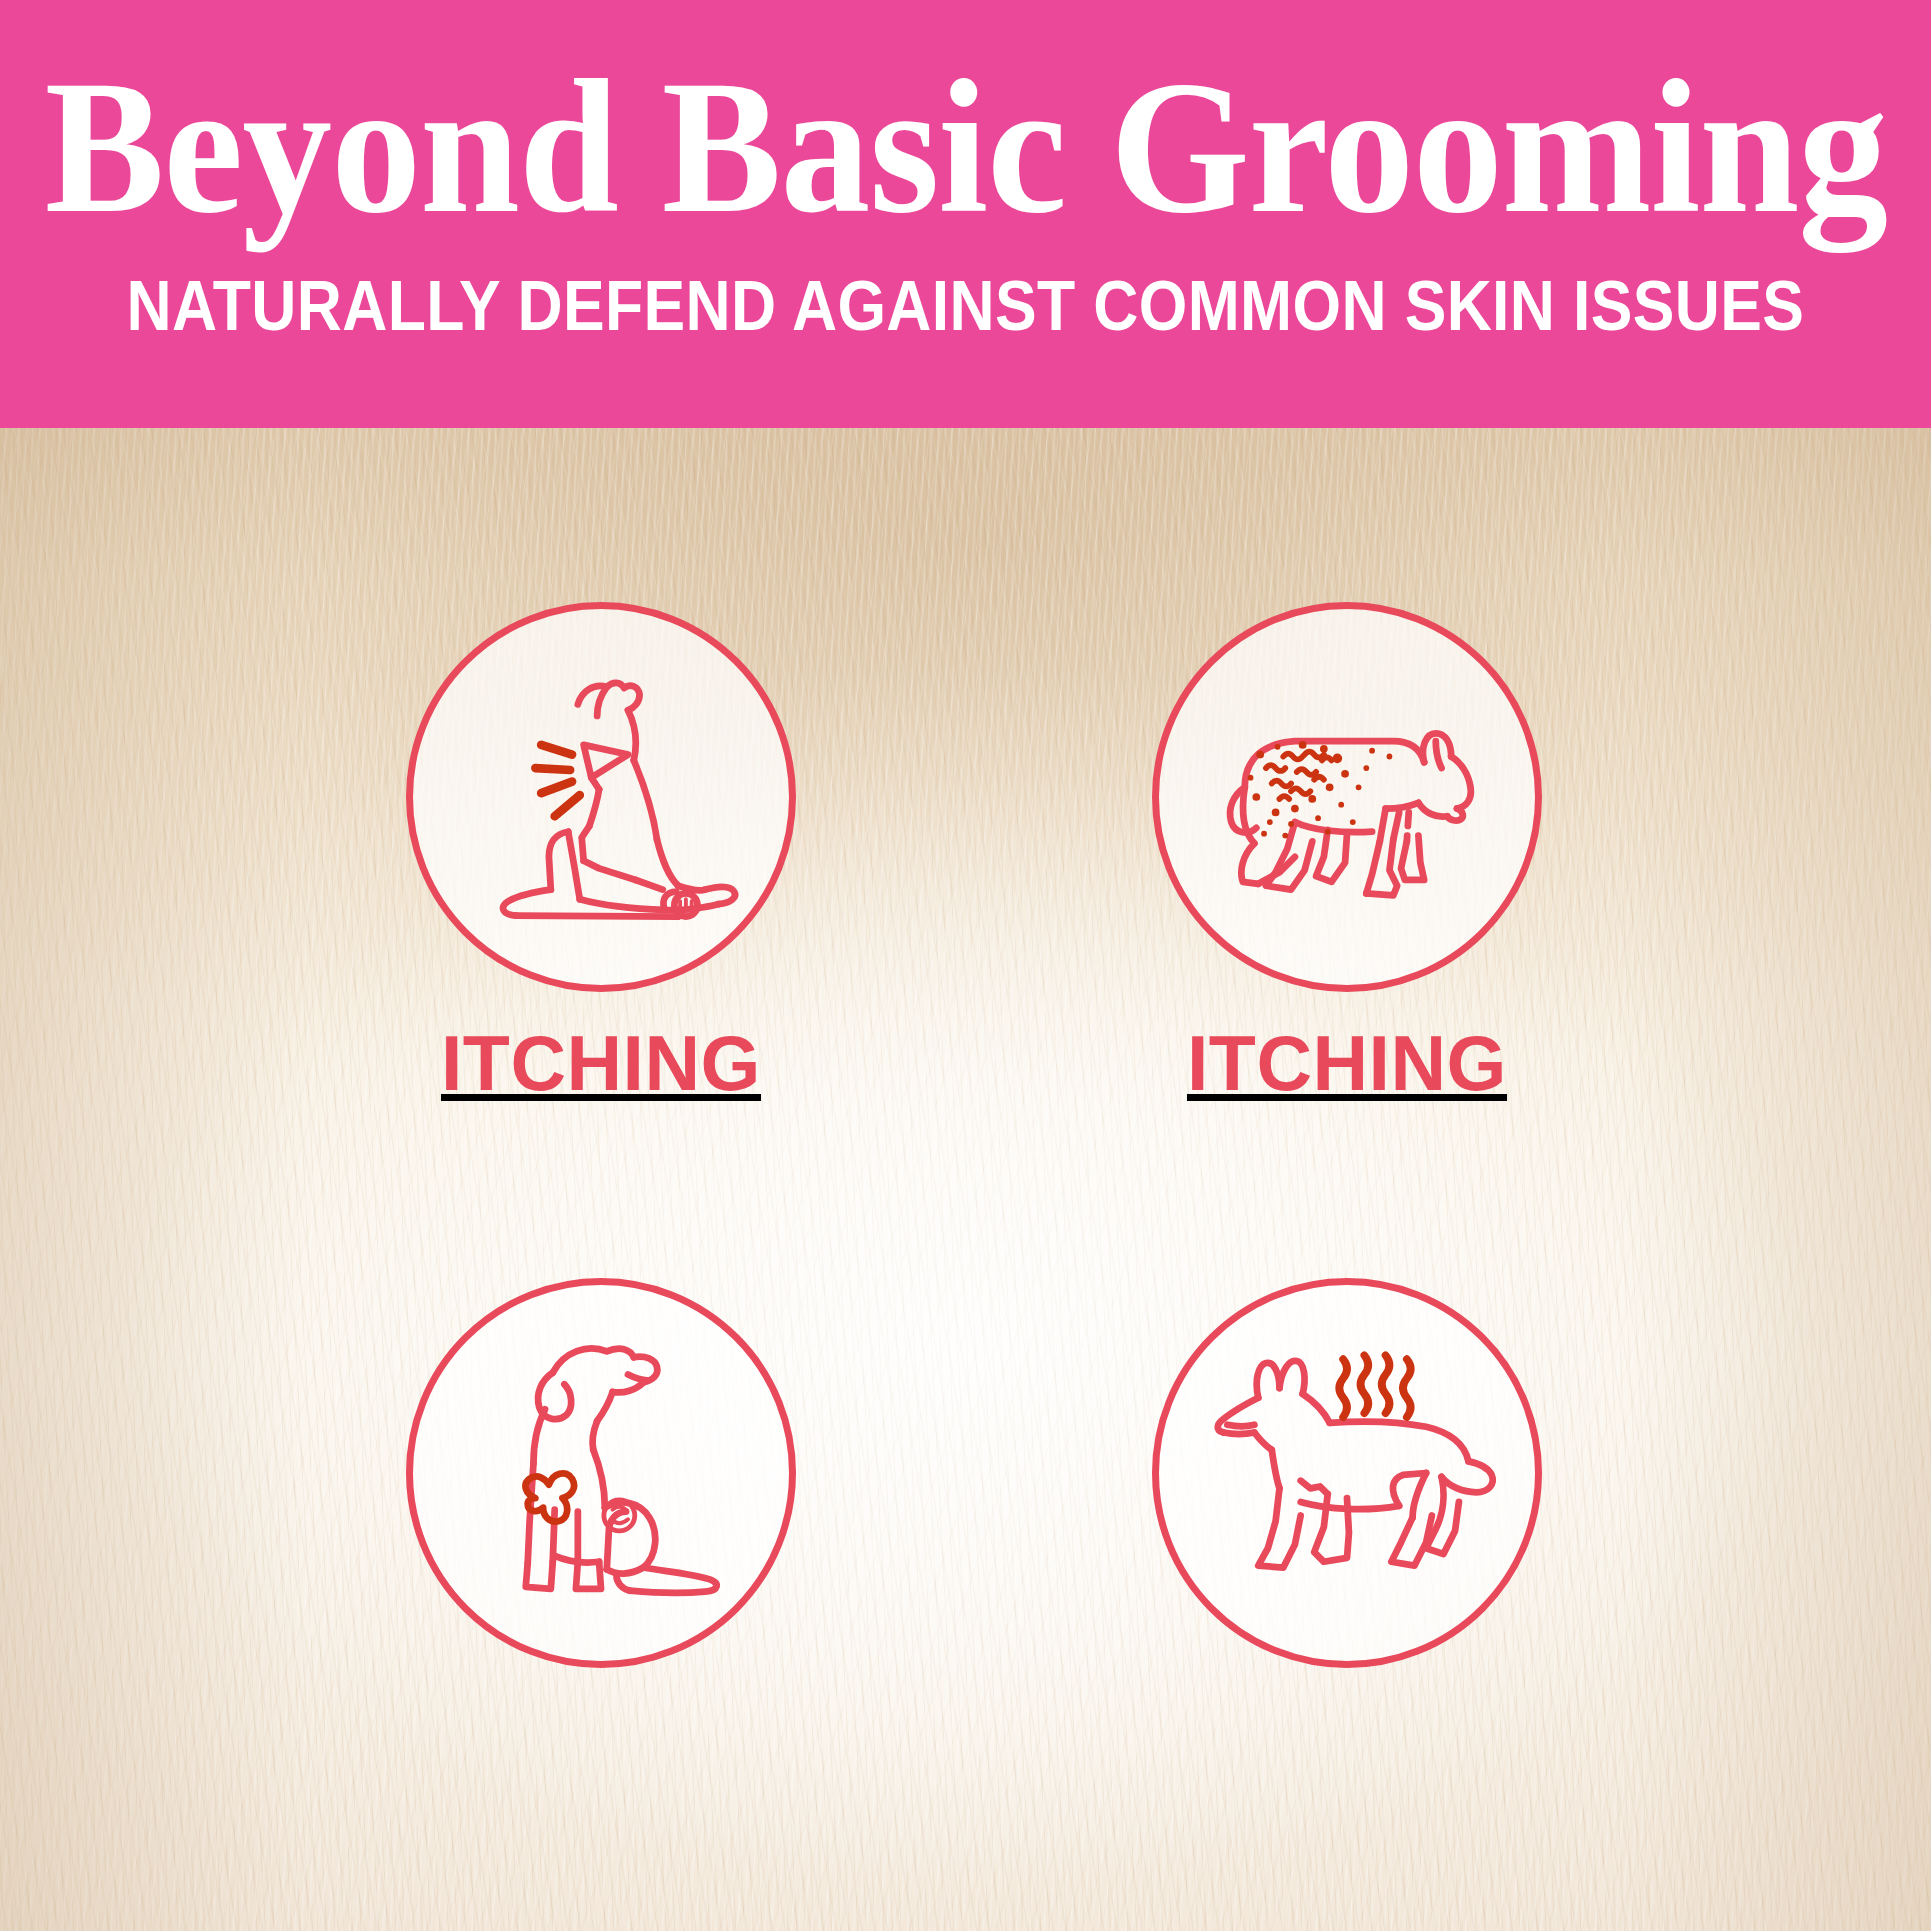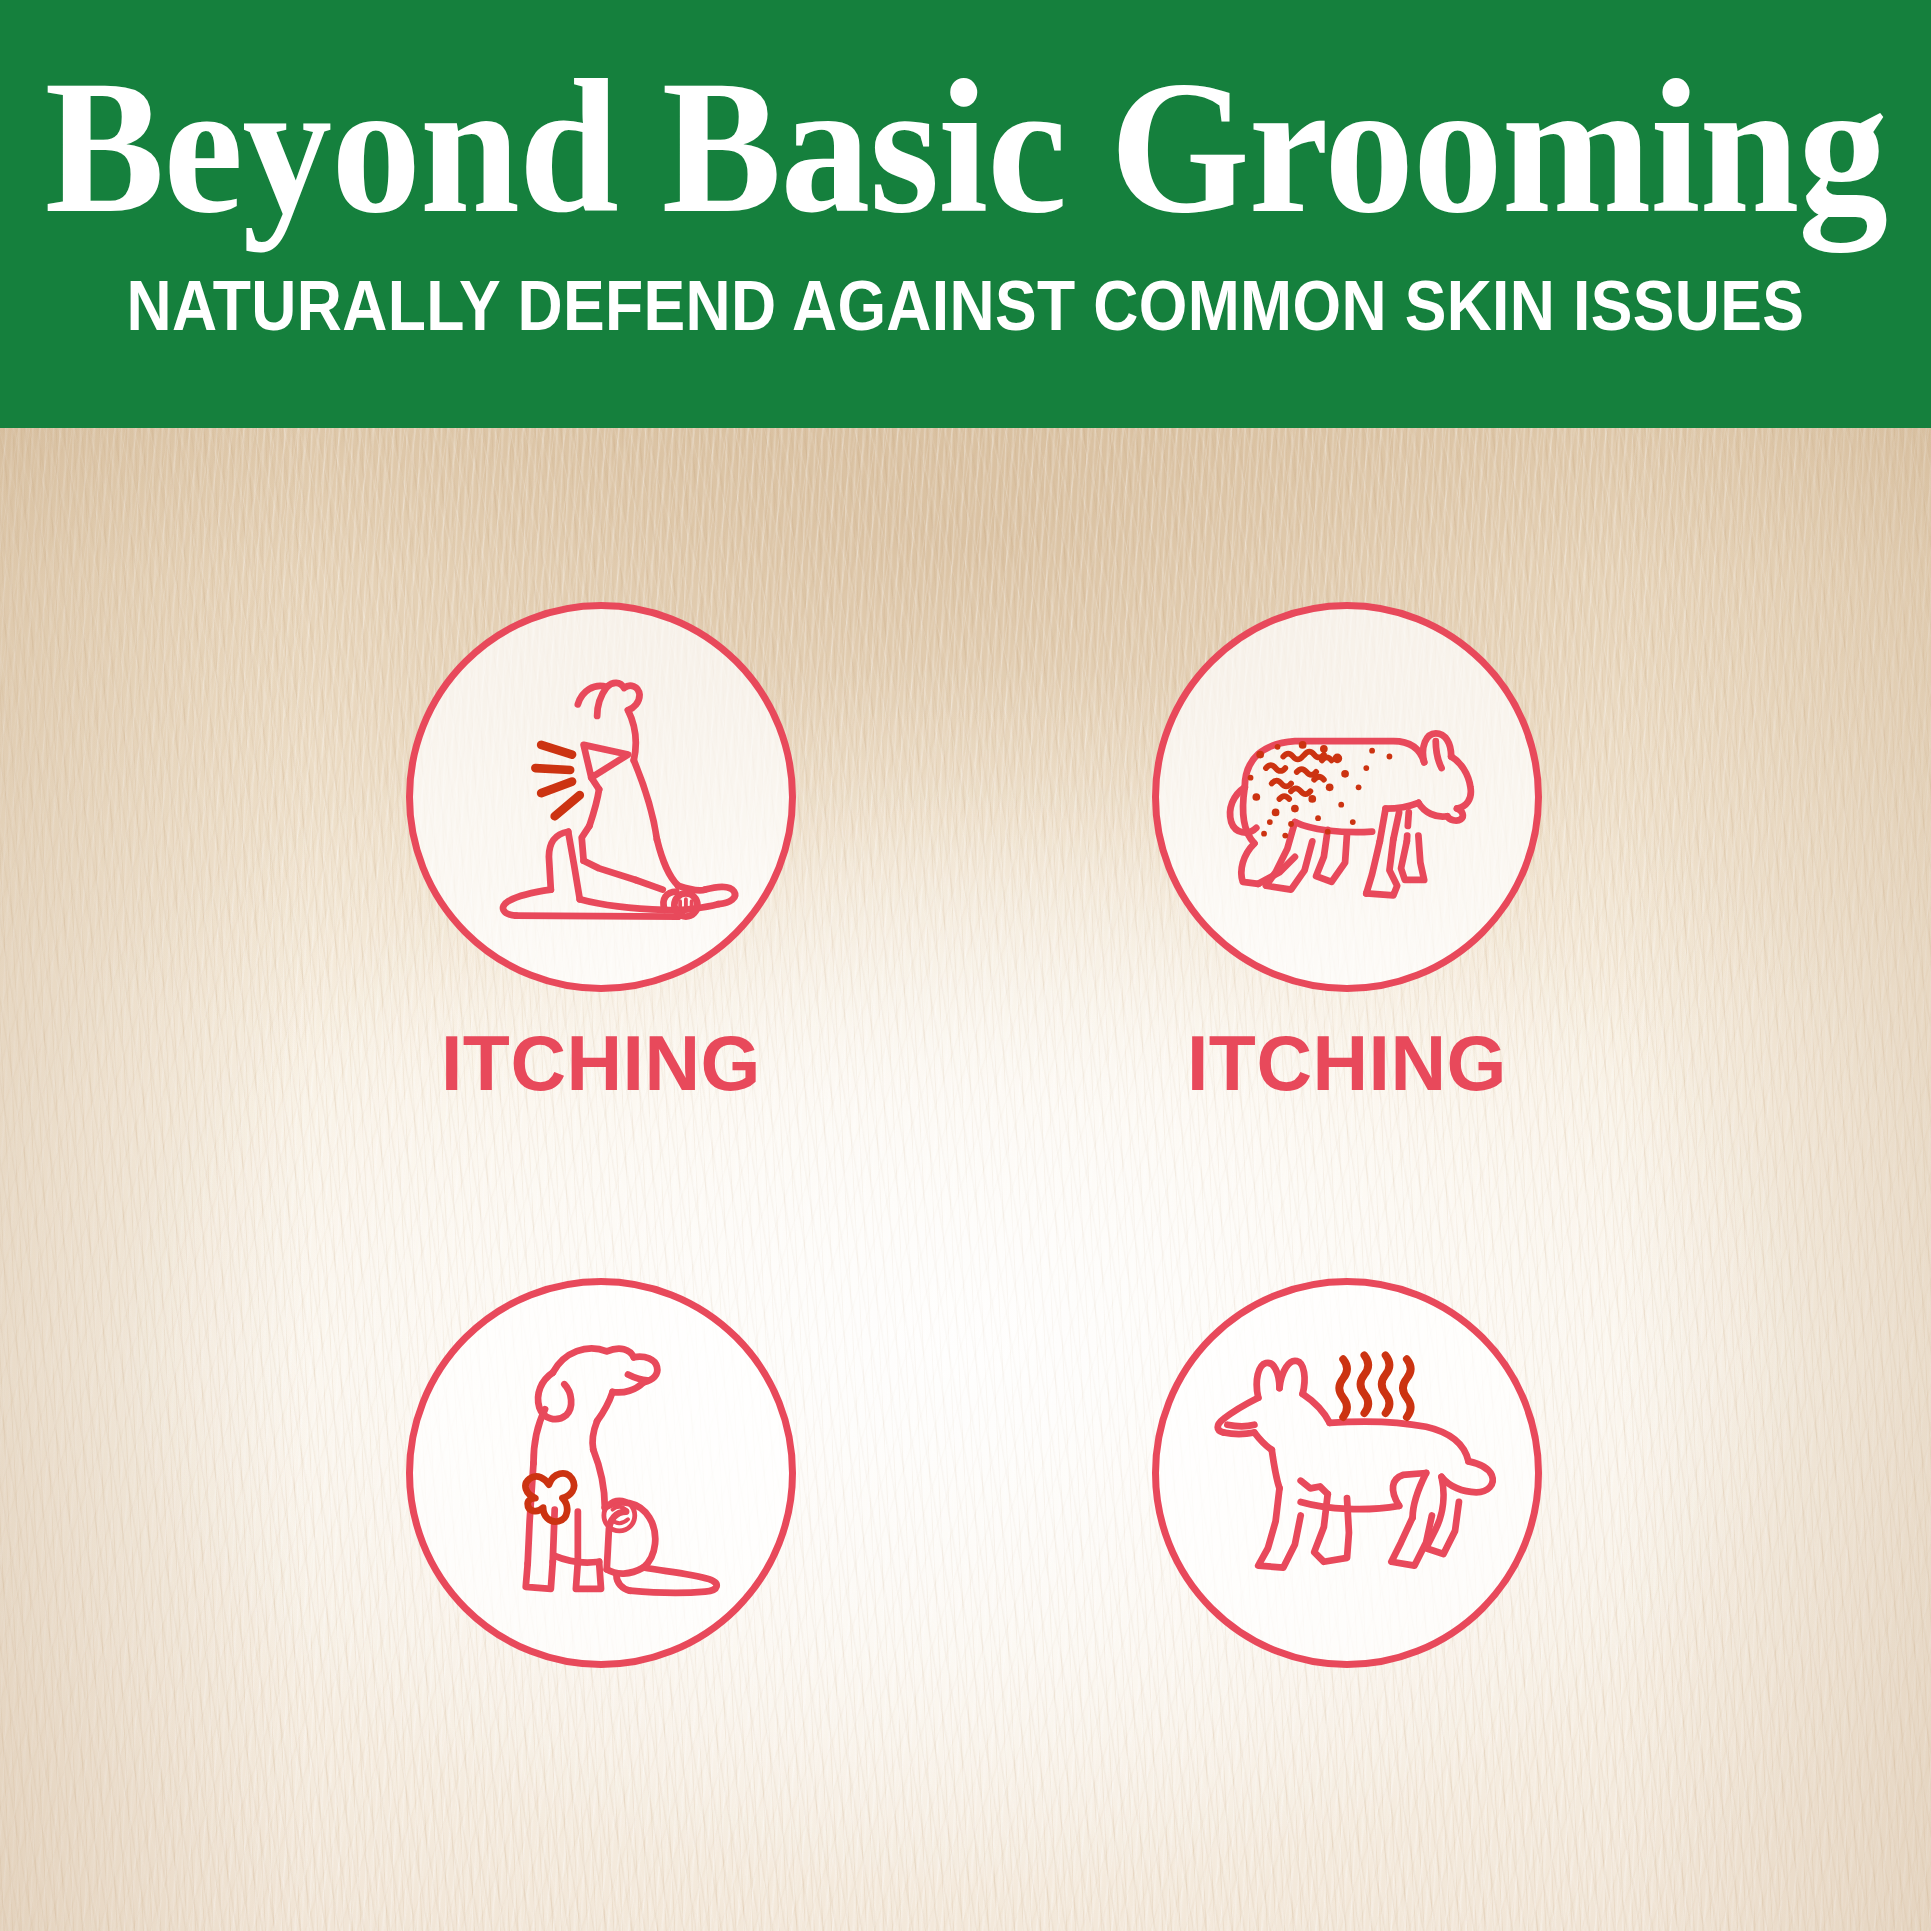--- a/index.html
+++ b/index.html
@@ -20,21 +20,21 @@
     background: #f4e7d4;
   }
 
   
   .banner {
     position: absolute;
     left: 0;
     top: 0;
     width: 1931px;
     height: 428px;
-    background: #15803d;
+    background: #ec4899;
     z-index: 5;
     display: flex;
     flex-direction: column;
     align-items: center;
     justify-content: flex-start;
   }
   .banner-title {
     margin: 0;
     padding: 0;
     color: #ffffff;
@@ -158,20 +158,21 @@
     left: 0;
     top: 428px;
     width: 1931px;
     height: 1503px;
     z-index: 3;
   }
   .cell {
     position: absolute;
     width: 618px;
     text-align: center;
+    text-decoration: underline;
   }
   .cell.c1 { left: 292px;  top: 174px; }
   .cell.c2 { left: 1038px; top: 174px; }
   .cell.c3 { left: 292px;  top: 850px; }
   .cell.c4 { left: 1038px; top: 850px; }
 
   .circle {
     position: relative;
     width: 390px;
     height: 390px;

